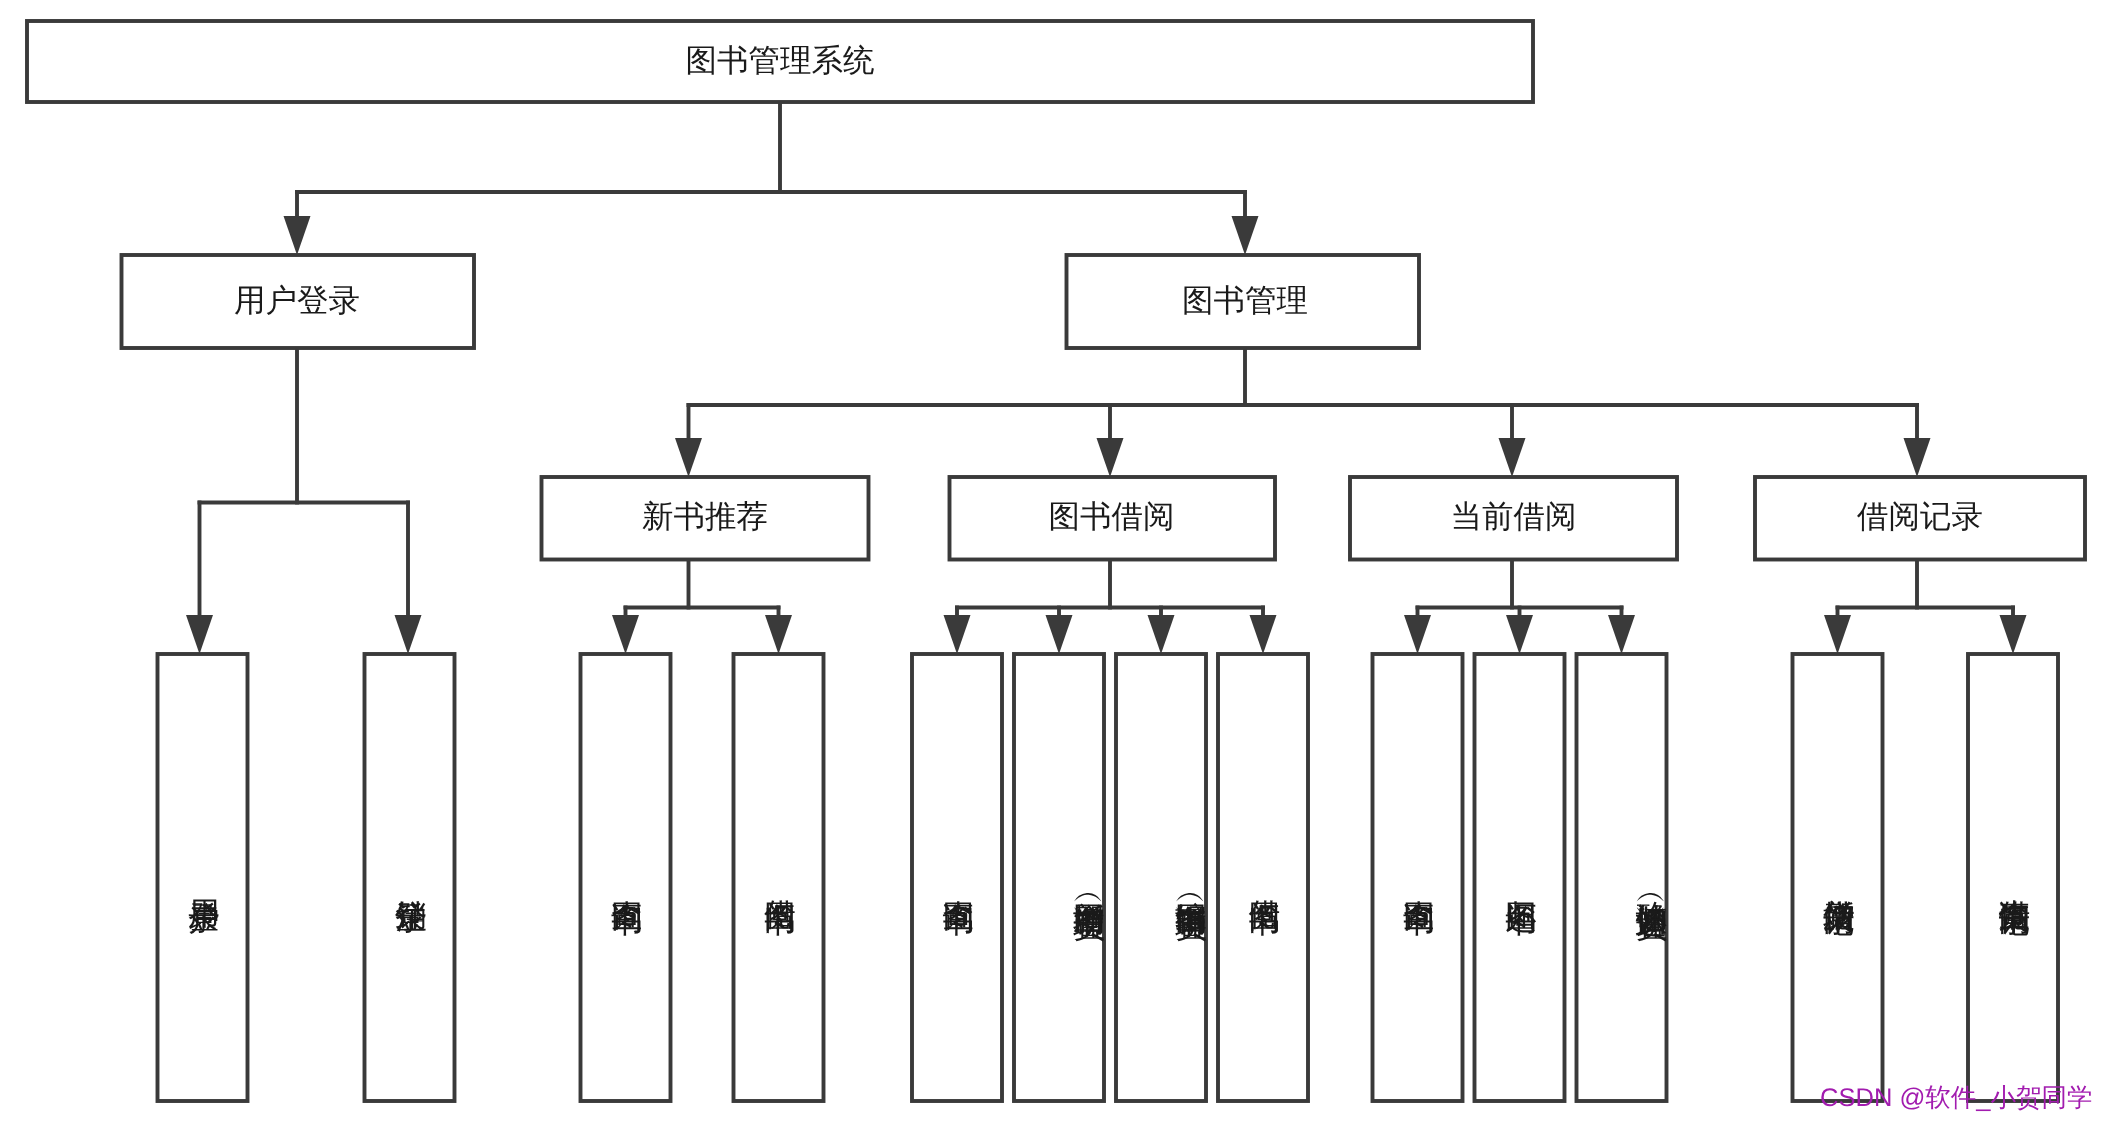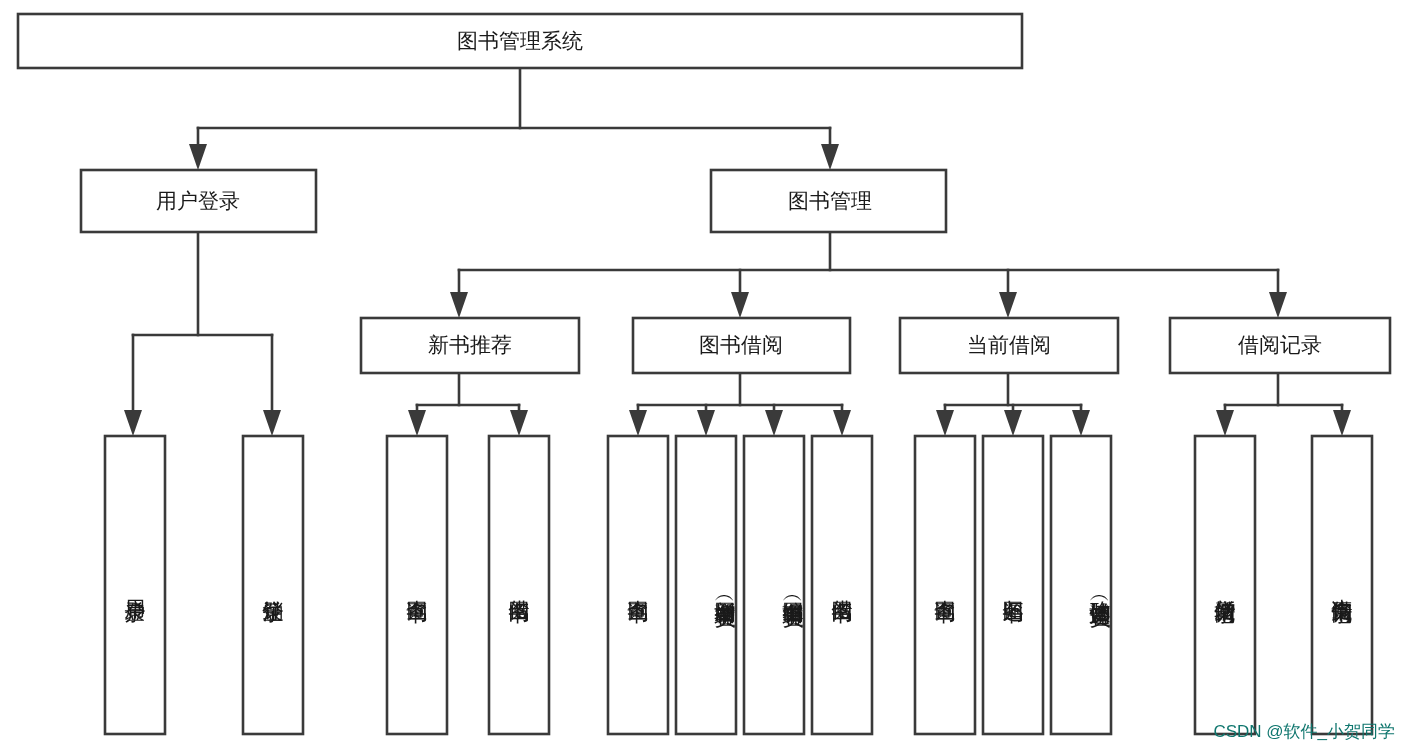--- a/index.html
+++ b/index.html
@@ -63,21 +63,21 @@
     display: flex;
     align-items: center;
     justify-content: center;
   }
   .watermark {
     position: absolute;
     right: 10px;
     bottom: 4px;
     font-family: "Liberation Sans", "DejaVu Sans", sans-serif;
     font-size: 17px;
-    color: #0f766e;
+    color: #a21caf;
     white-space: nowrap;
     pointer-events: none;
   }
 </style>
 </head>
 <body>
 
 <div id="diagram-root">
 
   <svg class="diagram" viewBox="0 0 1405 747">

